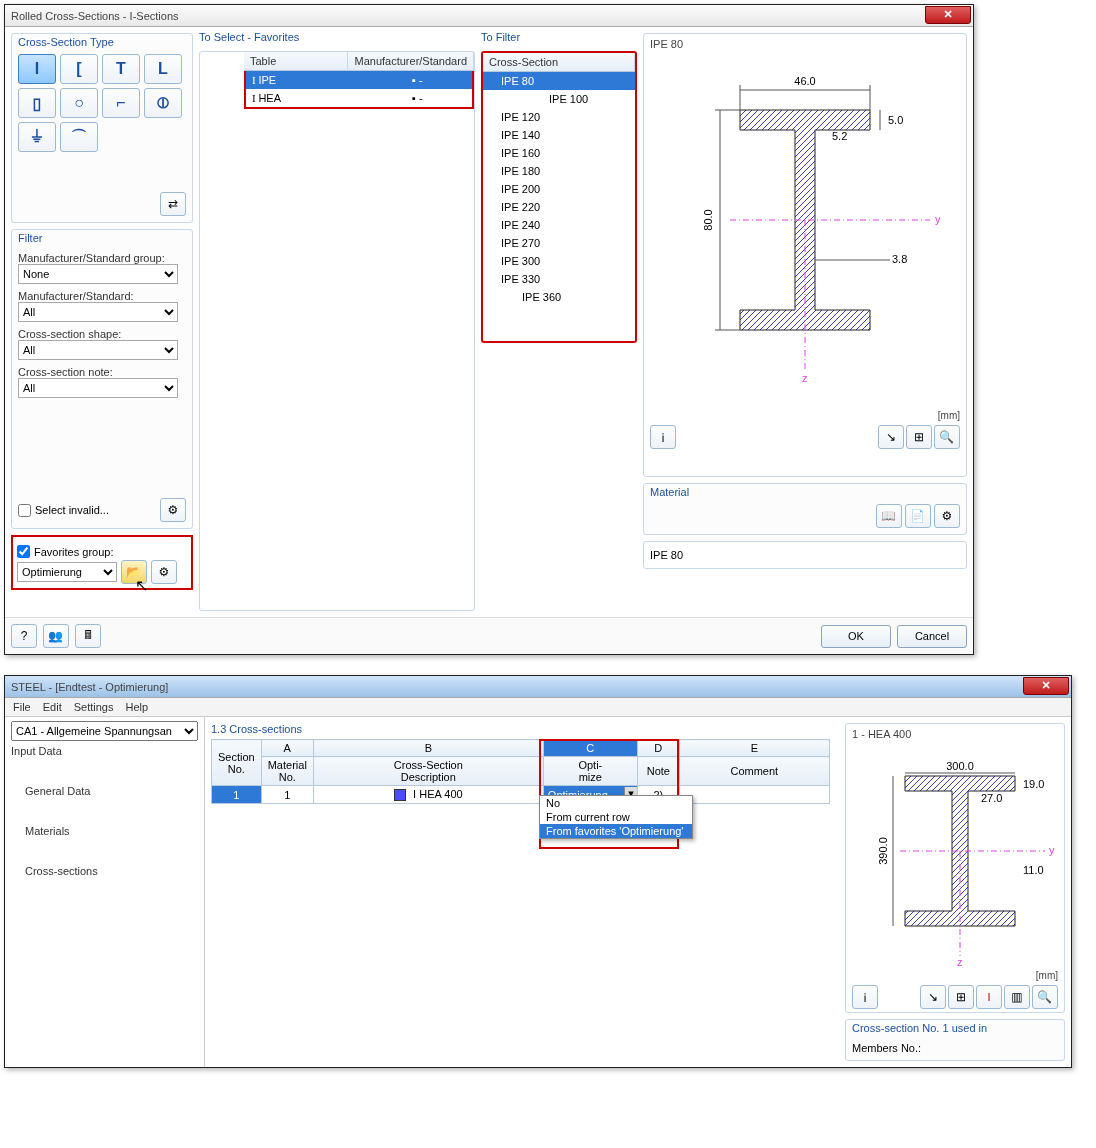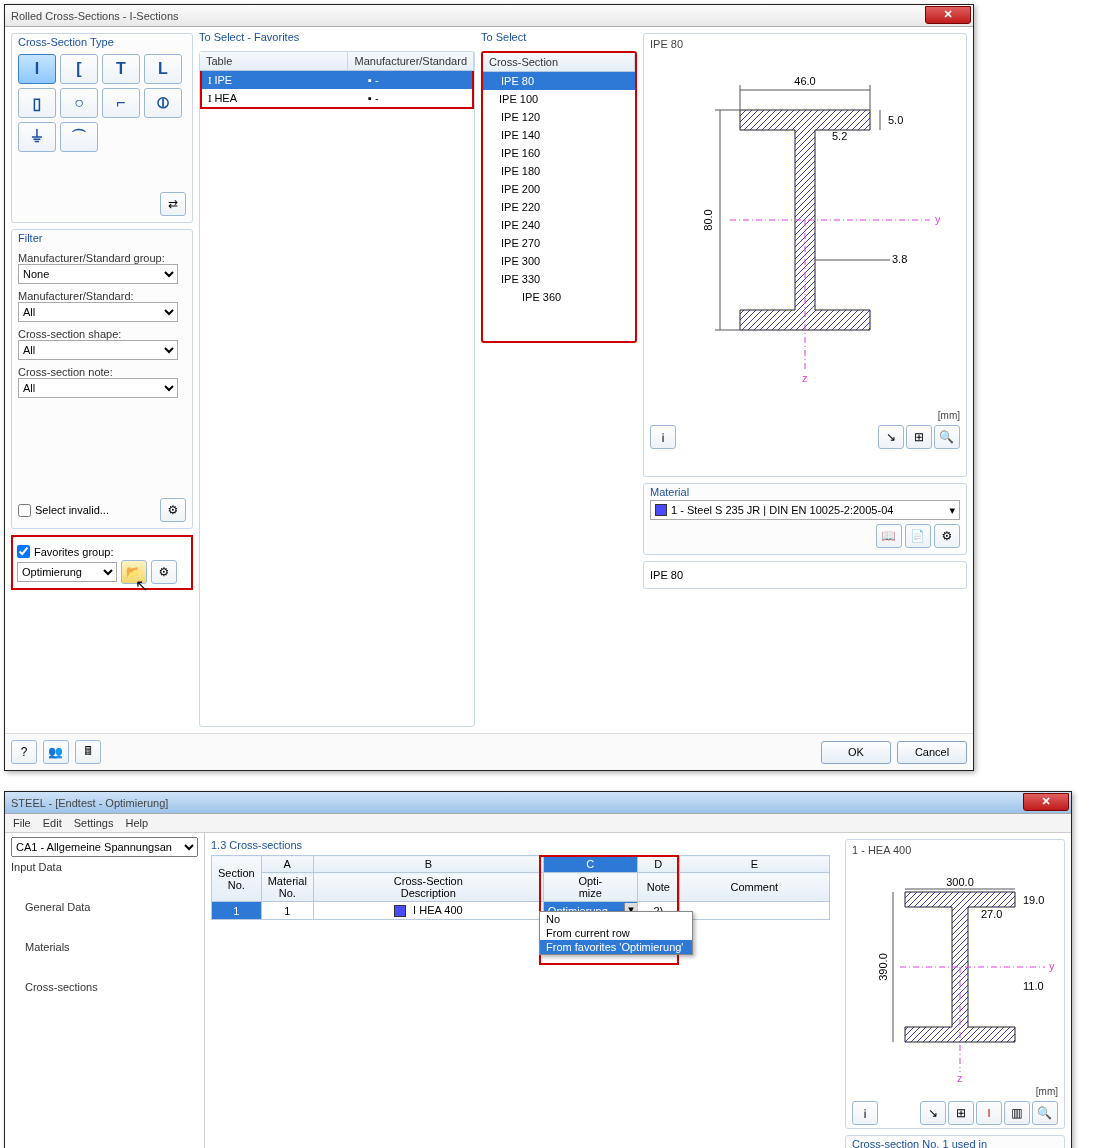--- a/index.html
+++ b/index.html
@@ -138,52 +138,52 @@
           <select class="favsel" style="width:100px;"><option>Optimierung</option></select>
           <div class="small-btn" style="background:linear-gradient(to bottom,#fff3c2,#f2d76a);">📂</div>
           <div class="small-btn">⚙</div>
           <span class="cursor-arrow" style="left:118px; top:16px;">↖</span>
         </div>
       </div>
     </div>
 
     <div class="col" style="width:276px;">
       <div class="group-title" style="border:none;">To Select - Favorites</div>
-      <div class="list-panel" style="height:676px;">
+      <div class="list-panel" style="height:560px;padding-left:44px;">
         <div class="list-header">
           <div style="width:160px;">Table</div>
           <div style="flex:1;">Manufacturer/Standard</div>
         </div>
         <div class="red-box" style="border-top:none;">
           <div class="list-body" id="favlist-body">
             <div class="list-row selected">
               <div style="width:160px;"><span style="font-family:serif;">I </span><span>IPE</span></div>
               <div style="flex:1;">▪ <span>-</span></div>
             </div>
             <div class="list-row">
               <div style="width:160px;"><span style="font-family:serif;">I </span><span>HEA</span></div>
               <div style="flex:1;">▪ <span>-</span></div>
             </div>
           </div>
         </div>
       </div>
     </div>
 
     <div class="col" style="width:156px;">
-      <div class="group-title">To Select</div>
+      <div class="group-title">To Filter</div>
       <div class="list-panel red-box" style="height:292px;">
         <div class="list-header">
             <div style="flex:1;">Cross-Section</div>
           </div>
         <div class="list-body" id="sectlist-body">
             <div class="list-row selected">
               <div style="padding-left: 18px;">IPE 80</div>
             </div>
             <div class="list-row">
-              <div style="padding-left: 16px;">IPE 100</div>
+              <div style="padding-left: 26px; margin-left: 40px;">IPE 100</div>
             </div>
             <div class="list-row">
               <div style="padding-left: 18px;">IPE 120</div>
             </div>
             <div class="list-row">
               <div style="padding-left: 18px;">IPE 140</div>
             </div>
             <div class="list-row">
               <div style="padding-left: 18px;">IPE 160</div>
             </div>
@@ -252,26 +252,20 @@
             </div>
           <div class="grp">
             <div class="small-btn">↘</div>
             <div class="small-btn">⊞</div>
             <div class="small-btn">🔍</div>
           </div>
         </div>
       </div>
       <div class="material-group">
         <div class="group-title">Material</div>
-        <div class="material-sel">
-          <span class="swatch"></span>
-          <span>1 - Steel S 235 JR | DIN EN 10025-2:2005-04</span>
-          <span style="flex:1"></span>
-            <span>▾</span>
-        </div>
         <div style="text-align:right; margin-top:4px;">
           <div class="small-btn">📖</div>
           <div class="small-btn">📄</div>
           <div class="small-btn">⚙</div>
         </div>
       </div>
       <div class="preview" style="height:28px; display:flex; align-items:center;">
         <span>IPE 80</span>
       </div>
     </div>

